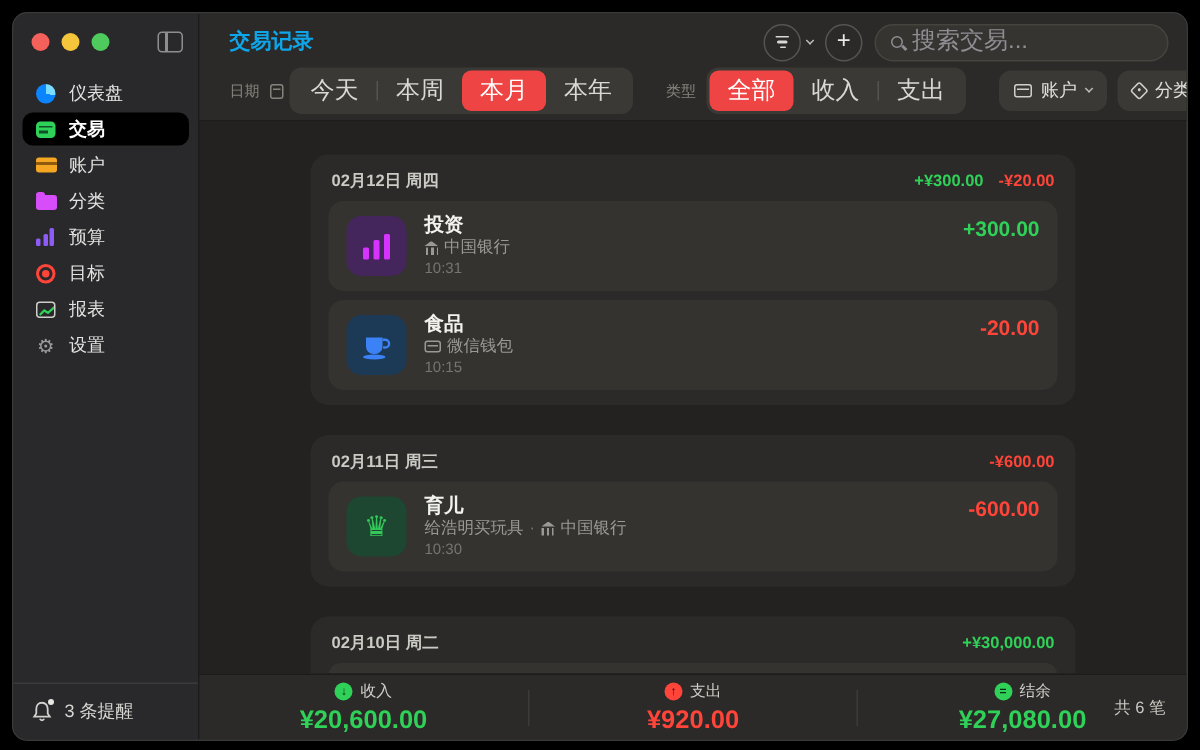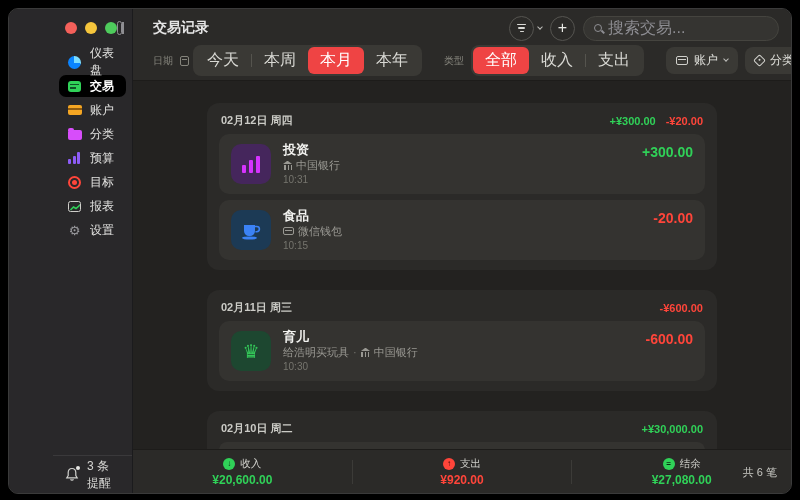--- a/index.html
+++ b/index.html
@@ -4,21 +4,21 @@
 <style>
   * { margin:0; padding:0; box-sizing:border-box; }
   html,body { width:800px; height:500px; overflow:hidden; background:#000; }
   body { font-family:"Liberation Sans","DejaVu Sans",sans-serif; color:#e8e8e6; }
   .screen { position:relative; width:800px; height:500px; background:#000; }
   .window { position:absolute; left:8px; top:8px; width:784px; height:486px;
     border-radius:10px; overflow:hidden; display:flex; background:#232220;
     border:1px solid #3a3a3a; box-shadow:0 10px 40px rgba(0,0,0,.8); }
 
   
-  .sidebar { width:123px; background:#29282a; display:flex; flex-direction:column; flex-shrink:0;padding-left:44px; }
+  .sidebar { width:123px; background:#29282a; display:flex; flex-direction:column; flex-shrink:0; }
   .side-titlebar { height:38px; display:flex; align-items:center; padding:0 10px 0 12px; }
   .traffic { display:flex; gap:8px; align-items:center; }
   .dot { width:12px; height:12px; border-radius:50%; display:inline-block; }
   .dot.red{ background:#f4605a; } .dot.yellow{ background:#f5c53c; } .dot.green{ background:#4ecb5c; }
   .sidebar-toggle { margin-left:auto; width:17px; height:14px; border:1.5px solid #9a9a9e;
     border-radius:3px; position:relative; opacity:.9; cursor:pointer; }
   .sidebar-toggle::before { content:""; position:absolute; left:4px; top:0; bottom:0; width:1.5px; background:#9a9a9e; }
 
   .side-nav { padding:4px 6px 0 6px; flex:1; }
   .nav-item { display:flex; align-items:center; height:22px; margin-bottom:2px;
@@ -47,21 +47,21 @@
   .side-footer { border-top:1px solid #3a393b; height:38px; display:flex; align-items:center;
     padding:0 12px; gap:8px; font-size:12px; color:#d6d6d3; }
   .bell { position:relative; width:14px; height:15px; }
   .bell svg { display:block; }
   .bell i { position:absolute; right:-1px; top:-1px; width:4px; height:4px; border-radius:50%; background:#e6e6e3; }
 
   
   .main { flex:1; display:flex; flex-direction:column; border-left:1px solid #1b1b1d; min-width:0; }
   .toolbar { background:#2b2a28; border-bottom:1px solid #1d1c1a; flex-shrink:0; }
   .tb-row1 { height:38px; display:flex; align-items:center; padding:0 12px 0 20px; }
-  .page-title { font-size:14px; font-weight:bold; color:#e5e5e5; }
+  .page-title { font-size:14px; font-weight:bold; color:#0ea5e9; }
   .tb-right { margin-left:auto; display:flex; align-items:center; gap:8px; }
   .round-btn { width:25px; height:25px; border-radius:50%; border:1px solid #555450;
     display:flex; align-items:center; justify-content:center; cursor:pointer; background:transparent; }
   .filter-lines { display:flex; flex-direction:column; gap:2px; align-items:center; }
   .filter-lines i { height:1.5px; background:#d8d8d4; display:block; border-radius:1px; }
   .filter-lines i:nth-child(1){width:9px;} .filter-lines i:nth-child(2){width:6.5px;} .filter-lines i:nth-child(3){width:4px;}
   .chev { width:5px; height:5px; border-right:1.5px solid #bdbdb9; border-bottom:1.5px solid #bdbdb9;
     transform:rotate(45deg); display:inline-block; margin-top:-3px; }
   .chev.small { width:4px; height:4px; }
   .plus { font-size:16px; color:#e8e8e4; line-height:1; margin-top:-1px; }
@@ -119,21 +119,21 @@
   .subdot { color:#76756e; }
 
   
   .summary { height:44px; background:#2b2a28; border-top:1px solid #1d1c1a; display:flex;
     align-items:center; position:relative; flex-shrink:0; }
   .stat { flex:1; display:flex; flex-direction:column; align-items:center; justify-content:center; gap:2px; }
   .stat-top { display:flex; align-items:center; gap:5px; font-size:10.5px; color:#cfcfca; }
   .stat-ico { width:12px; height:12px; border-radius:50%; display:flex; align-items:center; justify-content:center;
     font-size:8px; color:#0b2b14; font-weight:bold; line-height:1; }
   .stat-ico.g { background:#30d158; } .stat-ico.r { background:#ff453a; color:#3d0705; }
-  .stat-val { font-size:12px; font-weight:bold; }
+  .stat-val { font-size:17px; font-weight:bold; }
   .stat-div { width:1px; height:24px; background:#3c3b38; }
   .txn-count { position:absolute; right:14px; top:50%; transform:translateY(-50%); font-size:11px; color:#c8c8c3; }
 </style>
 </head>
 <body>
 
 <div class="screen">
   <div class="window">
 
     <aside class="sidebar">

